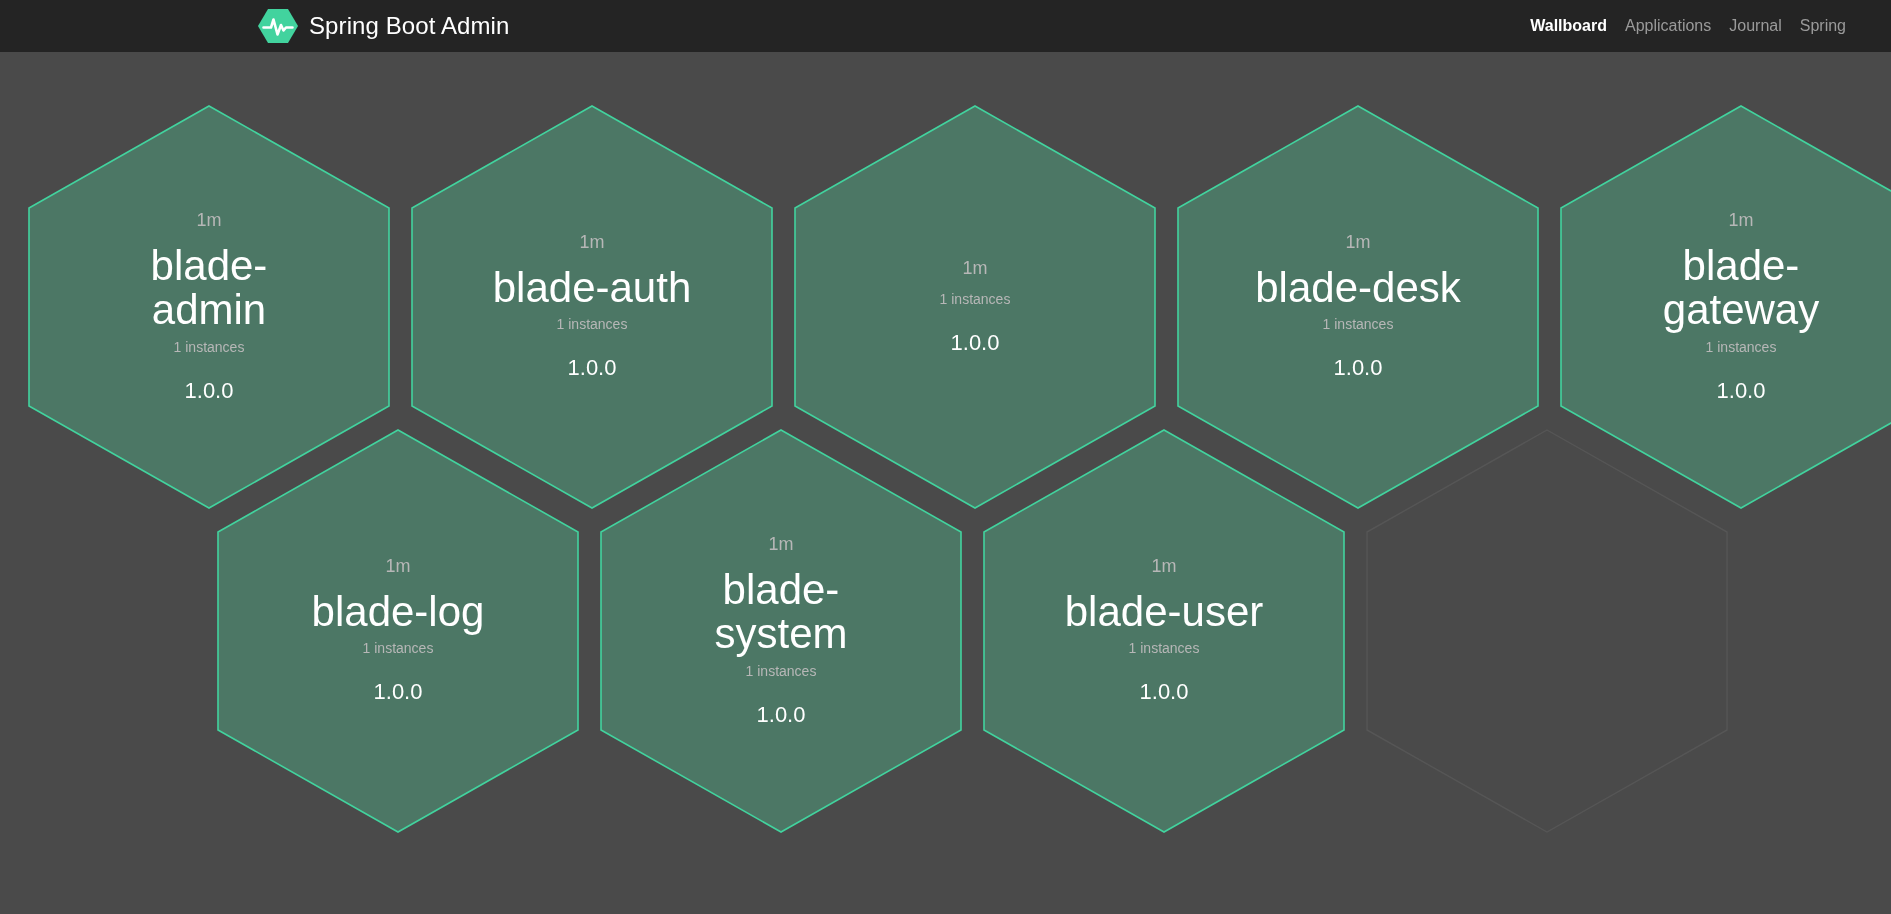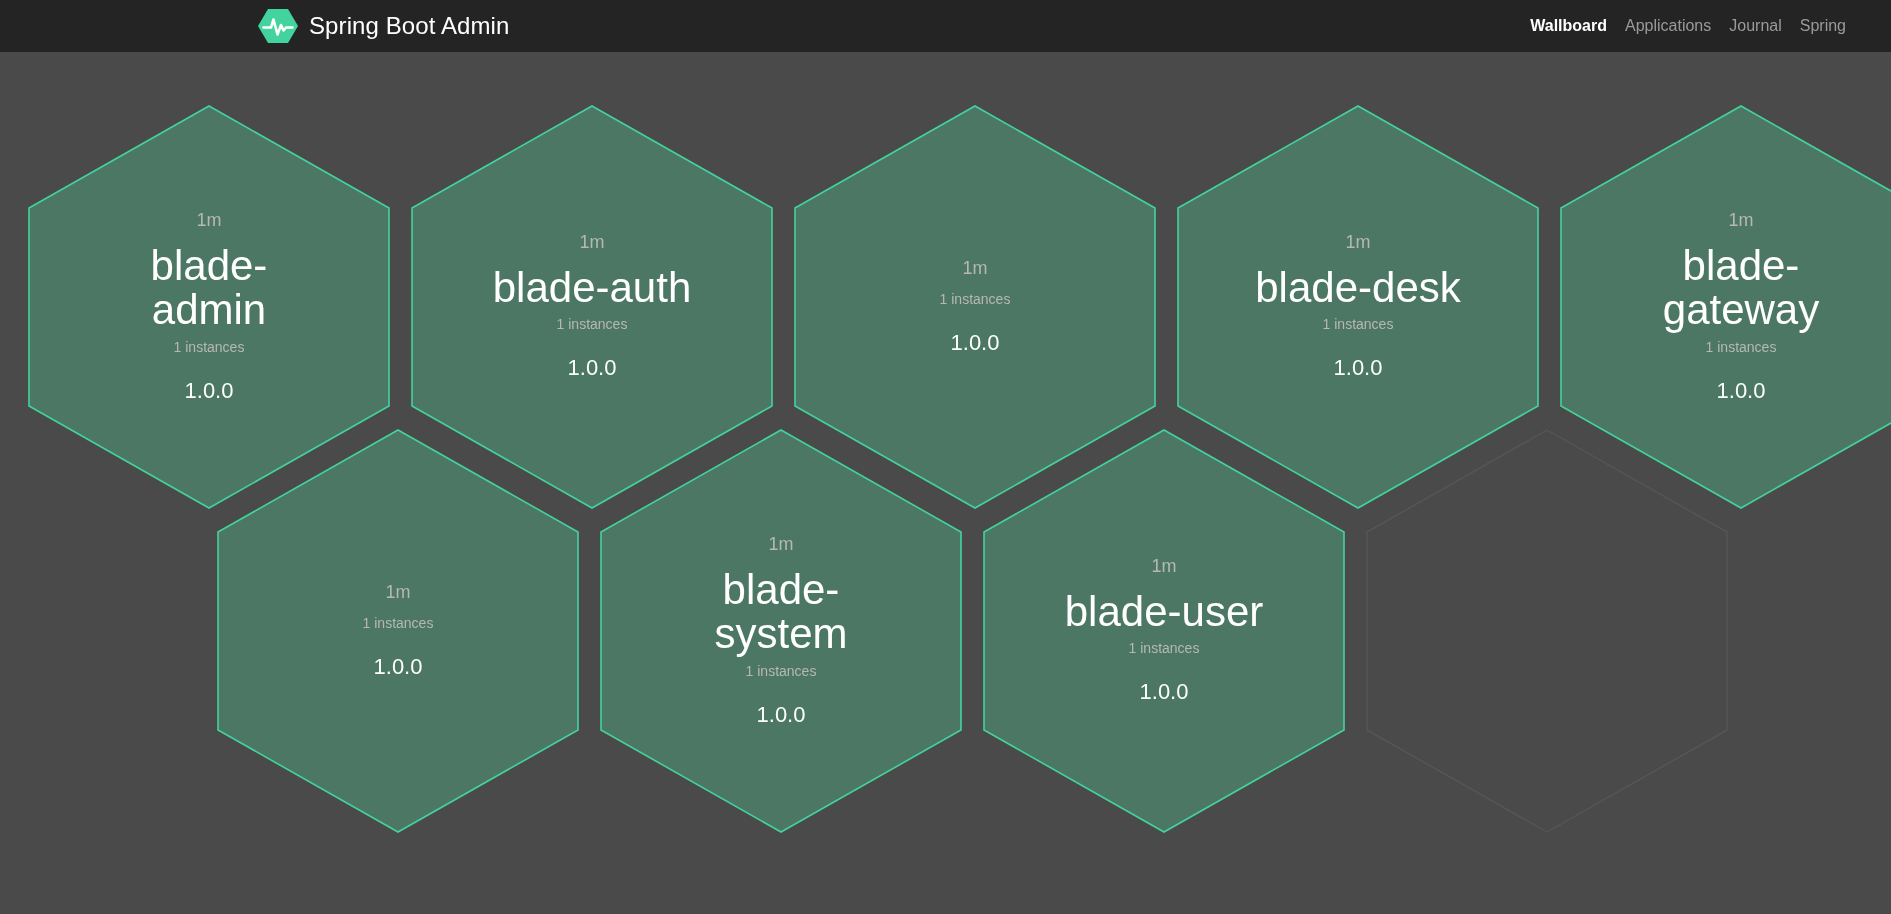--- a/index.html
+++ b/index.html
@@ -209,20 +209,21 @@
           <div class="hex-instances">1 instances</div>
           <div class="hex-version">1.0.0</div>
         </div>
       </div>
       <div class="hex" style="left: 217px; top: 377px;">
         <svg class="hex-svg" viewBox="0 0 362 404">
           <polygon points="181,1 361,103.02 361,300.98 181,403 1,300.98 1,103.02" fill="#4c7765" stroke="#42d39e" stroke-width="1.6"></polygon>
         </svg>
         <div class="hex-body">
           <div class="hex-uptime">1m</div>
+          <div class="hex-name">blade-log</div>
           <div class="hex-instances">1 instances</div>
           <div class="hex-version">1.0.0</div>
         </div>
       </div>
       <div class="hex" style="left: 600px; top: 377px;">
         <svg class="hex-svg" viewBox="0 0 362 404">
           <polygon points="181,1 361,103.02 361,300.98 181,403 1,300.98 1,103.02" fill="#4c7765" stroke="#42d39e" stroke-width="1.6"></polygon>
         </svg>
         <div class="hex-body">
           <div class="hex-uptime">1m</div>

